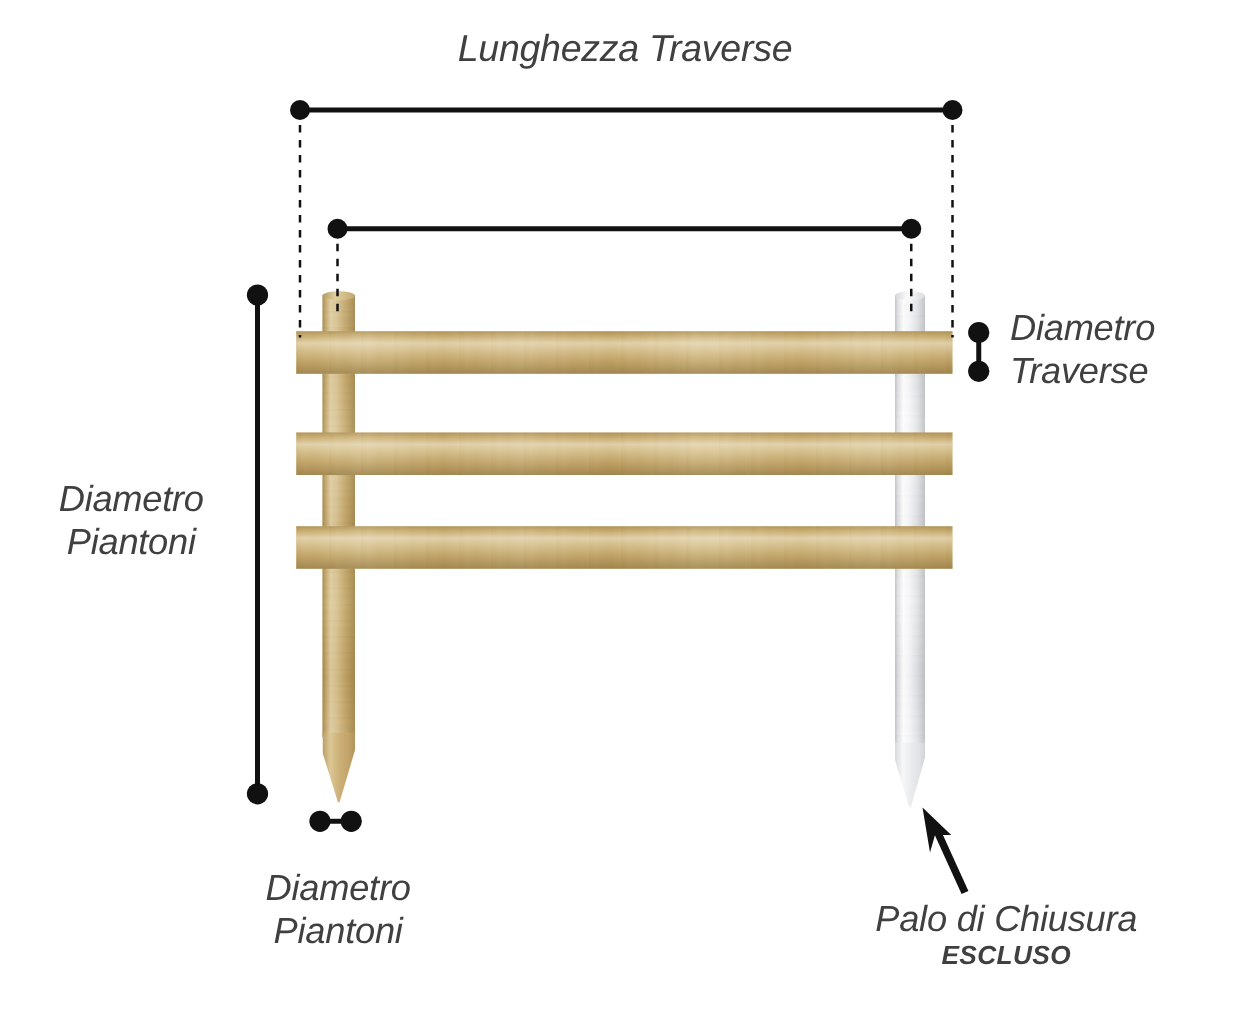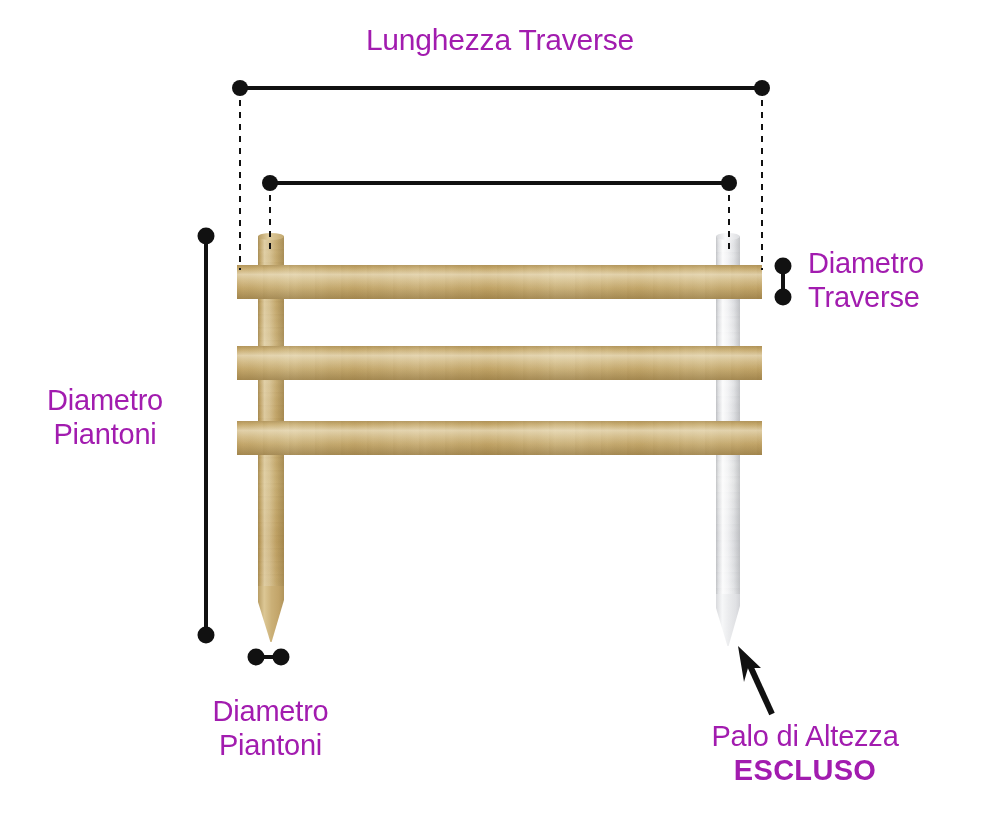--- a/index.html
+++ b/index.html
@@ -23,24 +23,25 @@
     position: absolute;
     left: 0;
     top: 0;
     width: 1000px;
     height: 826px;
     overflow: visible;
   }
   .lbl {
     position: absolute;
     font-family: "Liberation Sans", sans-serif;
-    color: #a21caf;
+    color: #404040;
     white-space: pre;
     line-height: 1.18;
     letter-spacing: -0.2px;
+    font-style: italic;
   }
   .lbl.center { text-align: center; }
   .lbl.left   { text-align: left; }
 
   #label-lunghezza-traverse {
     left: 0; top: 22px; width: 1000px;
     font-size: 30px;
   }
   #label-lunghezza-campata {
     left: 240px; top: 134px; width: 525px;
@@ -57,21 +58,21 @@
   #label-diametro-piantoni {
     left: 153px; top: 694px; width: 235px;
     font-size: 29px;
   }
   #label-palo-chiusura {
     left: 640px; top: 719px; width: 330px;
     font-size: 29px;
   }
   #label-escluso {
     left: 640px; top: 753px; width: 330px;
-    font-size: 29px;
+    font-size: 21px;
     font-weight: 700;
     letter-spacing: 0.3px;
   }
 
   
   .post, .rail {
     position: absolute;
   }
   .post-body {
     position: absolute;
@@ -256,17 +257,17 @@
 
   <div class="lbl center" id="label-altezza-piantoni">Diametro
 Piantoni</div>
 
   <div class="lbl left" id="label-diametro-traverse">Diametro
 Traverse</div>
 
   <div class="lbl center" id="label-diametro-piantoni">Diametro
 Piantoni</div>
 
-  <div class="lbl center" id="label-palo-chiusura">Palo di Altezza</div>
+  <div class="lbl center" id="label-palo-chiusura">Palo di Chiusura</div>
 
   <div class="lbl center" id="label-escluso">ESCLUSO</div>
 
 </div>
 
 </body></html>

